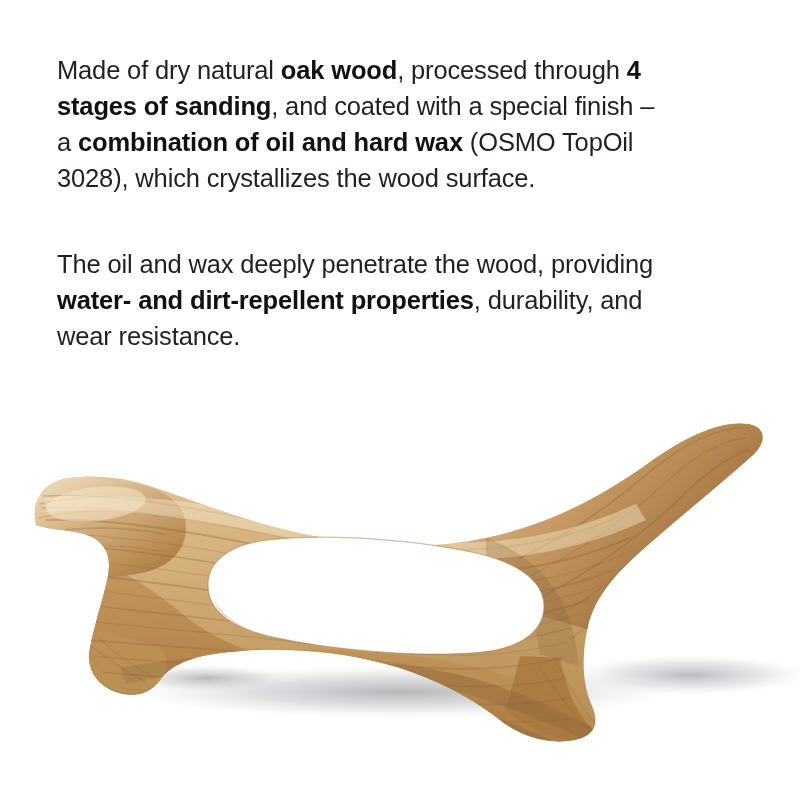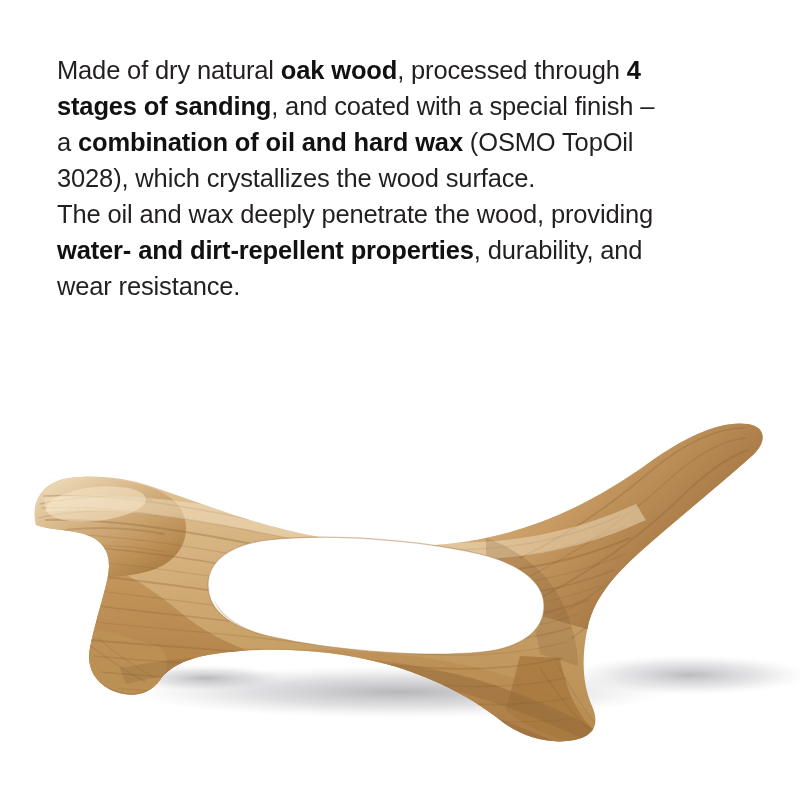--- a/index.html
+++ b/index.html
@@ -31,21 +31,21 @@
     width: 610px;
   }
   .para {
     font-size: 25.5px;
     line-height: 36px;
     color: #231f20;
     letter-spacing: -0.15px;
     font-weight: 400;
     margin: 0;
   }
-  .para + .para { }
+  .para + .para { margin-top: 50px; }
   .para b { font-weight: 700; color: #111111; }
 
   
   .photo {
     position: absolute;
     left: 0;
     top: 400px;
     width: 800px;
     height: 400px;
   }

